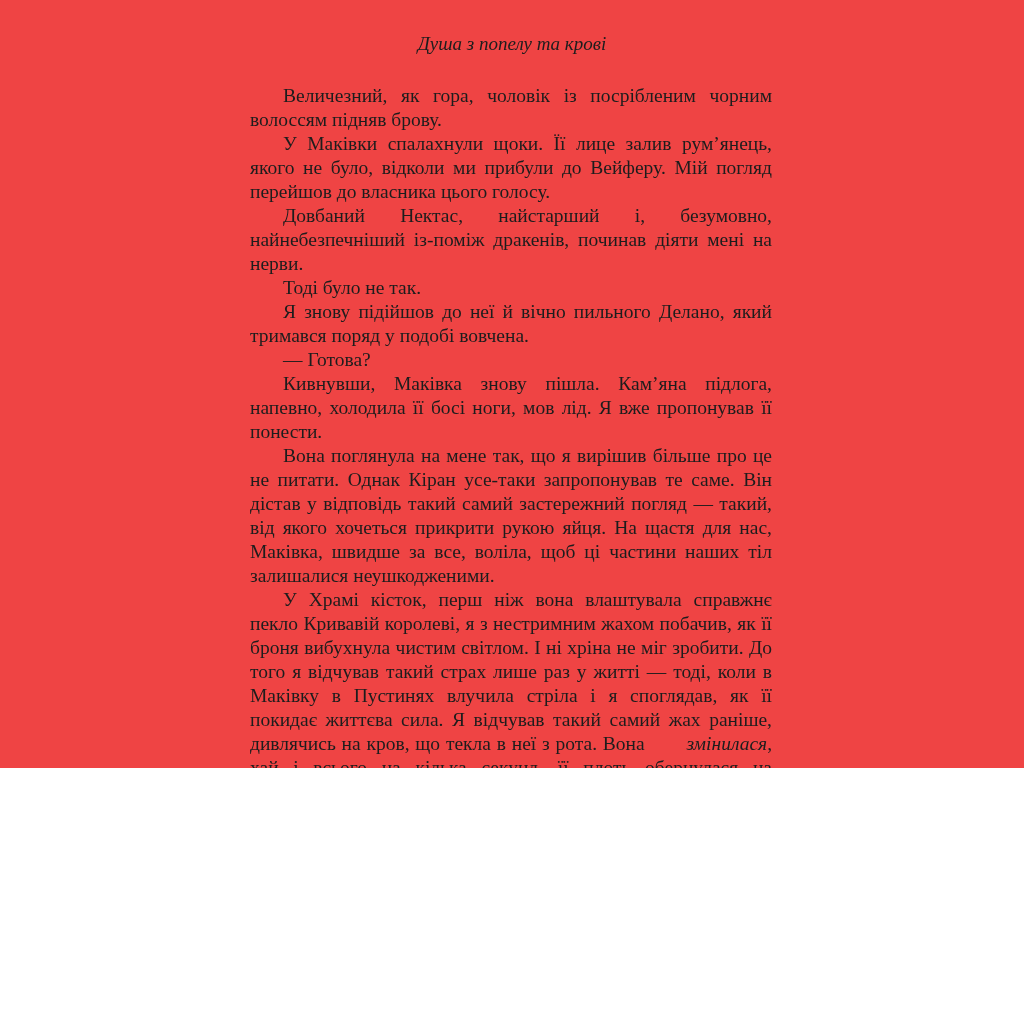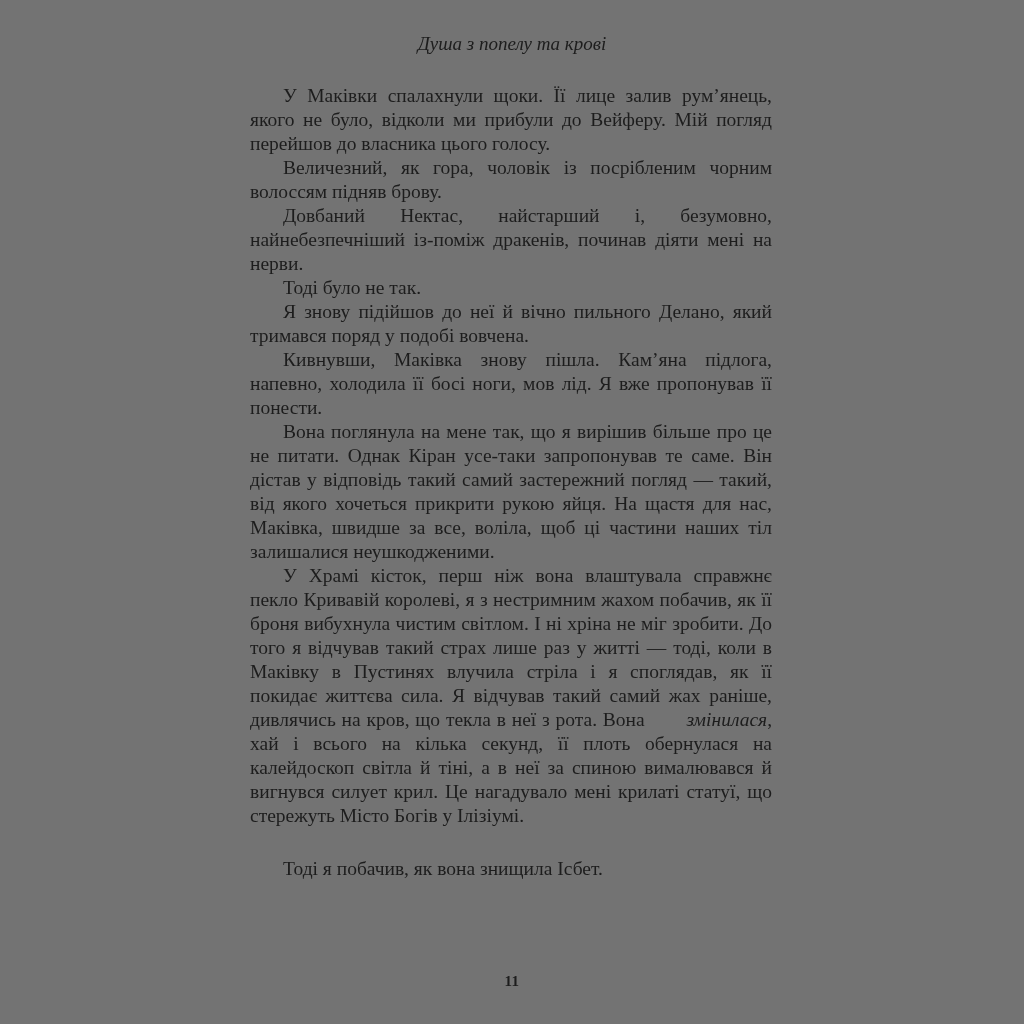--- a/index.html
+++ b/index.html
@@ -3,22 +3,22 @@
 <meta charset="utf-8">
 <style>
   html, body {
     margin: 0;
     padding: 0;
     background: #ffffff;
   }
   .page {
     position: relative;
     width: 1024px;
-    height: 1024px;
-    background: #737373;
+    height: 768px;
+    background: #ef4444;
     color: #1d1d1d;
     font-family: "Liberation Serif", "DejaVu Serif", serif;
     overflow: hidden;
   }
   .running-head {
     position: absolute;
     top: 33px;
     left: 0;
     width: 100%;
     text-align: center;
@@ -60,25 +60,26 @@
     margin-top: 11px;
   }
 </style>
 </head>
 <body>
 
 <div class="page">
   <div class="running-head">Душа з попелу та крові</div>
 
   <div class="body-text">
+      <p><span>Величезний, як гора, чоловік із посрібленим чорним волоссям підняв брову.</span></p>
       <p><span>У Маківки спалахнули щоки. Її лице залив рум’янець, якого не було, відколи ми прибули до Вейферу. Мій погляд перейшов до власника цього голосу.</span></p>
-      <p><span>Величезний, як гора, чоловік із посрібленим чорним волоссям підняв брову.</span></p>
       <p><span>Довбаний Нектас, найстарший і, безумовно, найнебезпечніший із-поміж дракенів, починав діяти мені на нерви.</span></p>
       <p><span>Тоді було не так.</span></p>
       <p><span>Я знову підійшов до неї й вічно пильного Делано, який тримався поряд у подобі вовчена.</span></p>
+      <p><span>— Готова?</span></p>
       <p><span>Кивнувши, Маківка знову пішла. Кам’яна підлога, напевно, холодила її босі ноги, мов лід. Я вже пропонував її понести.</span></p>
       <p><span>Вона поглянула на мене так, що я вирішив більше про це не питати. Однак Кіран усе-таки запропонував те саме. Він дістав у відповідь такий самий застережний погляд — такий, від якого хочеться прикрити рукою яйця. На щастя для нас, Маківка, швидше за все, воліла, щоб ці частини наших тіл залишалися неушкодженими.</span></p>
       <p><span>У Храмі кісток, перш ніж вона влаштувала справжнє пекло Кривавій королеві, я з нестримним жахом побачив, як її броня вибухнула чистим світлом. І ні хріна не міг зробити. До того я відчував такий страх лише раз у житті — тоді, коли в Маківку в Пустинях влучила стріла і я споглядав, як її покидає життєва сила. Я відчував такий самий жах раніше, дивлячись на кров, що текла в неї з рота. Вона </span><em>змінилася</em><span>, хай і всього на кілька секунд, її плоть обернулася на калейдоскоп світла й тіні, а в неї за спиною вималювався й вигнувся силует крил. Це нагадувало мені крилаті статуї, що стережуть Місто Богів у Ілізіумі.</span></p>
       <p class="scene-break"><span>Тоді я побачив, як вона знищила Ісбет.</span></p>
     </div>
 
   <div class="page-number">11</div>
 </div>
 
 </body></html>

